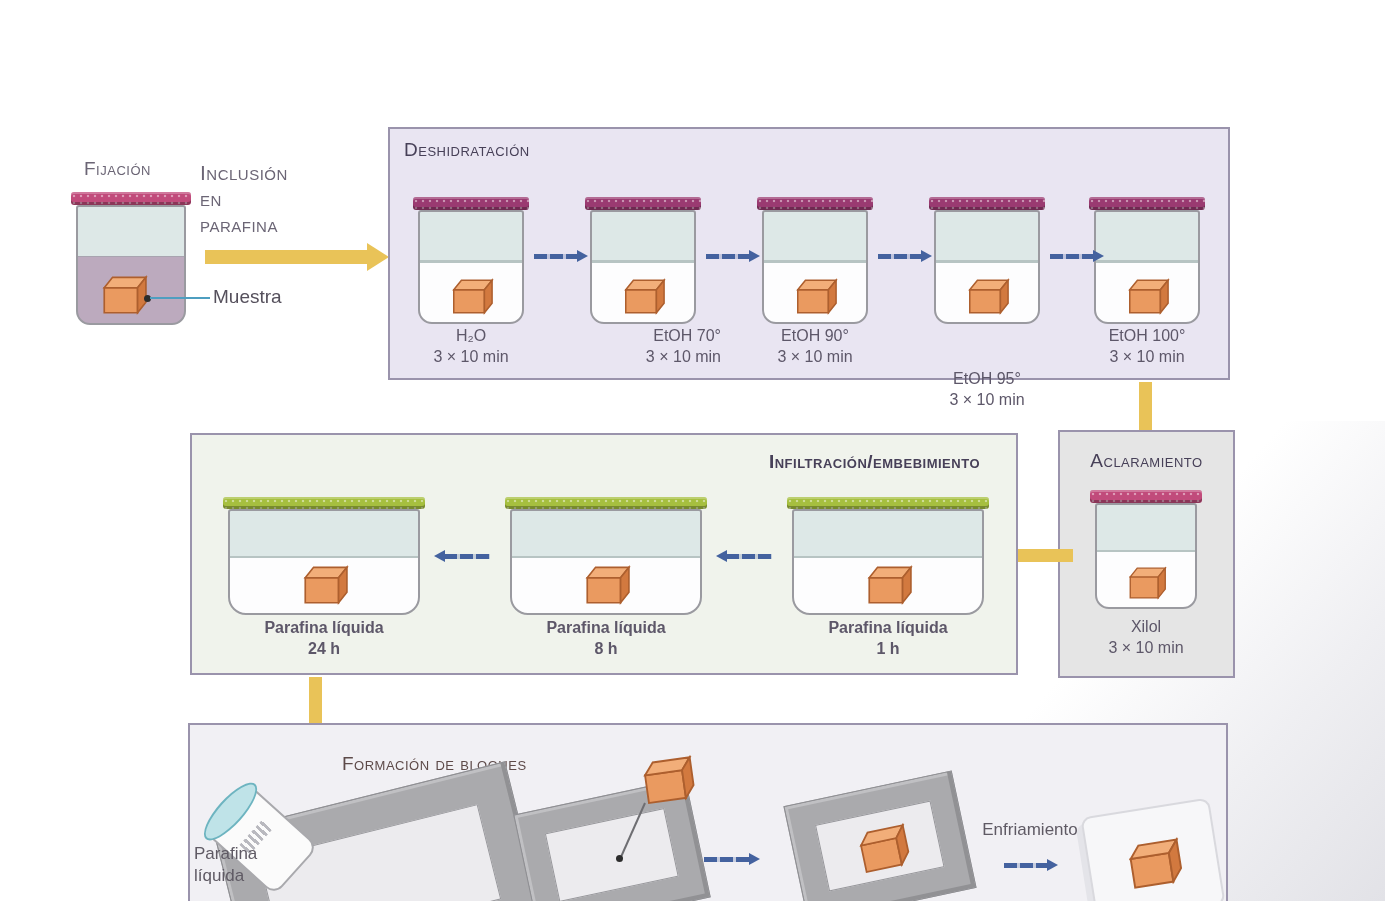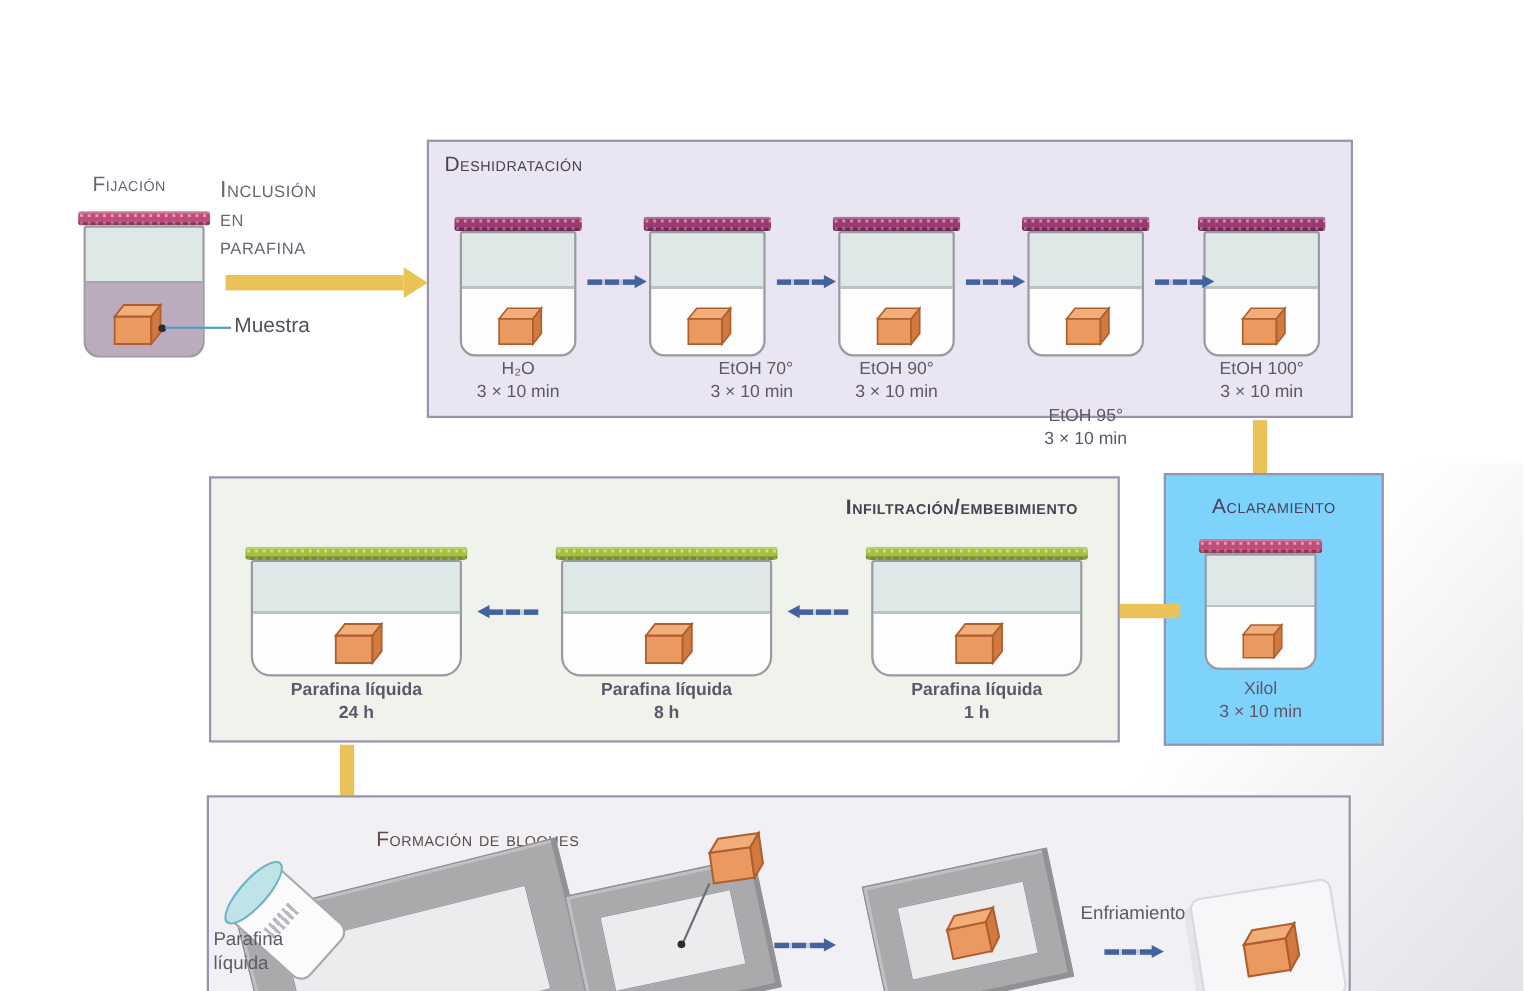--- a/index.html
+++ b/index.html
@@ -18,21 +18,21 @@
     position:absolute;left:122px;top:6px;
     font-size:44px;font-weight:bold;color:#0b0b0b;letter-spacing:1px;
   }
   
   .panel{position:absolute;border:2px solid #9a93ac;box-sizing:border-box;}
   .panel-header{
     font-variant:small-caps;font-size:19px;letter-spacing:.5px;color:#474058;
   }
   #panel-deshidratacion{left:388px;top:127px;width:842px;height:253px;background:#e9e5f2;}
   #panel-deshidratacion .panel-header{position:absolute;left:14px;top:10px;}
-  #panel-aclaramiento{left:1058px;top:430px;width:200px;height:248px;background:#7dd3fc;}
+  #panel-aclaramiento{left:1058px;top:430px;width:177px;height:248px;background:#e5e5e5;}
   #panel-aclaramiento .panel-header{position:absolute;left:0;right:0;top:18px;text-align:center;}
   #panel-infiltracion{left:190px;top:433px;width:828px;height:242px;background:#f0f3ec;font-weight:bold;}
   #panel-infiltracion .panel-header{position:absolute;right:36px;top:16px;}
   #panel-formacion{left:188px;top:723px;width:1040px;height:210px;background:#f1f0f4;}
   #panel-formacion .panel-header{position:absolute;left:152px;top:28px;color:#5d4a49;}
 
   
   .jar{position:absolute;}
   .jar .lid{
     position:relative;margin:0 -5px;height:13px;border-radius:3px;

